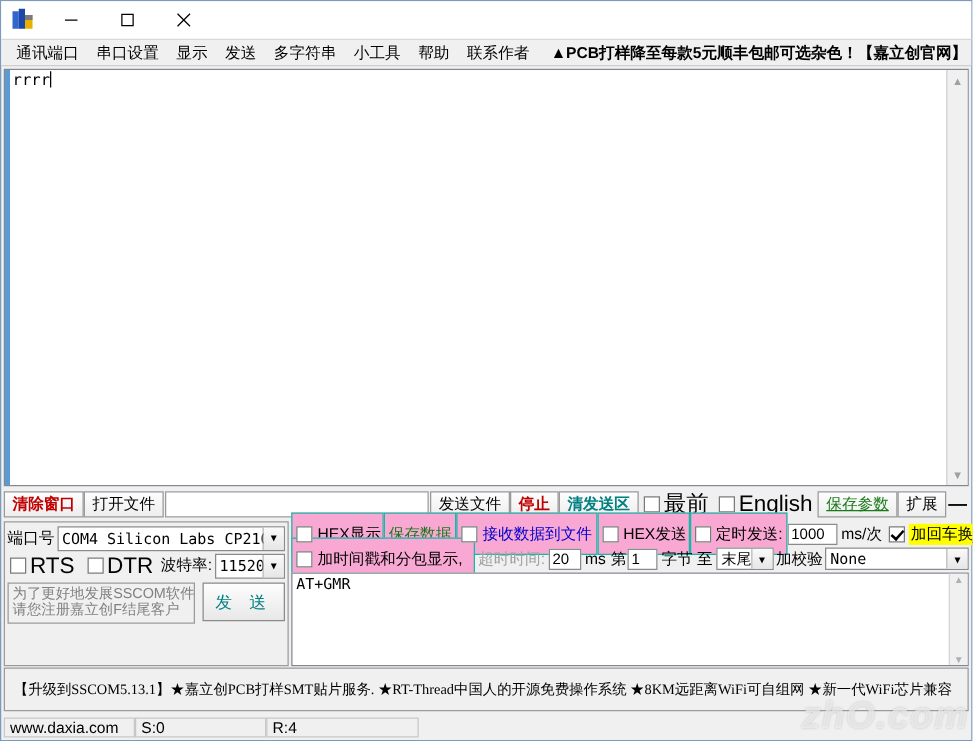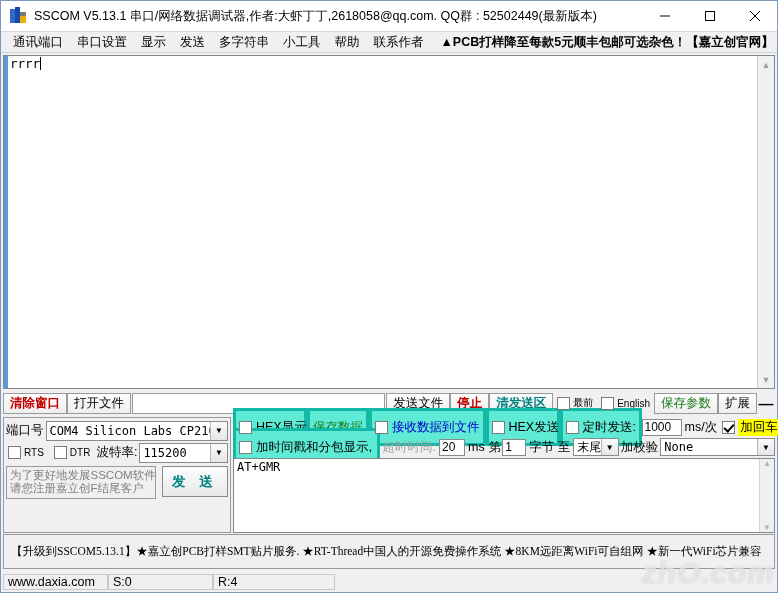--- a/index.html
+++ b/index.html
@@ -153,38 +153,38 @@
     background: linear-gradient(#fdfdfd, #eeeeee);
     display: flex; align-items: center; justify-content: center;
     padding: 0 6px;
     font-size: 12.5px;
     white-space: nowrap;
     cursor: default;
     color: #000;
   }
   .btn.red   { color: #c00000; font-weight: bold; }
   .btn.teal  { color: #008080; font-weight: bold; }
-  .btn.green { color: #1a7a1a; }
+  .btn.green { color: #1a7a1a; text-decoration: underline; }
   .tb-input {
     flex: 1 1 auto;
     height: 21px;
     border: 1px solid #9a9a9a;
     background: #fff;
     margin: 0 1px;
     font-size: 12px;
     padding: 0 3px;
     font-family: "Liberation Sans", sans-serif;
     outline: none;
     min-width: 20px;
   }
   .chk-wrap {
     display: flex; align-items: center;
     gap: 3px;
     padding: 0 4px;
-    font-size: 10px;
+    font-size: 18px;
     white-space: nowrap;
     cursor: default;
   }
   .chk {
     width: 13px; height: 13px;
     border: 1px solid #7a7a7a;
     background: #fff;
     flex: 0 0 auto;
     position: relative;
   }
@@ -270,21 +270,21 @@
     width: 150px;
     height: 33px;
     white-space: nowrap;
     overflow: hidden;
   }
   .send-btn {
     width: 66px; height: 31px;
     border: 1px solid #8a8a8a;
     background: linear-gradient(#fdfdfd, #e8e8e8);
     display:flex; align-items:center; justify-content:center;
-    color: #008080; font-weight: bold; font-size: 13.5px;
+    color: #008080; font-weight: normal; font-size: 13.5px;
     letter-spacing: 5px;
     cursor: default;
     margin-left: 4px;
   }
   .right-panel {
     flex: 1 1 auto;
     display: flex;
     flex-direction: column;
     margin-left: 2px;
     min-width: 0;
@@ -294,25 +294,25 @@
     flex-direction: column;
     flex: 0 0 auto;
   }
   .opt-row {
     display: flex;
     align-items: center;
     height: 20px;
     gap: 0px;
   }
   .cell {
-    border: 3px solid #14b8a6;
+    border: 1px solid #14b8a6;
     height: 20px;
     display: flex; align-items: center;
     padding: 16px 3px;
-    background: #5eead4;
+    background: #f9a8d4;
     white-space: nowrap;
     font-size: 12.5px;
     cursor: default;
   }
   .cell.nb { border: none; background: transparent; }
   .mini-input {
     height: 17px;
     border: 1px solid #8a8a8a;
     background: #fff;
     font-size: 12px;
@@ -408,21 +408,20 @@
 
 <div class="window">
 
   <div class="titlebar">
     <div class="app-icon">
       <div class="b1"></div>
         <div class="b2"></div>
         <div class="b3"></div>
         <div class="b4"></div>
     </div>
-    <div class="title-text">SSCOM V5.13.1 串口/网络数据调试器,作者:大虾丁丁,2618058@qq.com. QQ群 : 52502449(最新版本)</div>
     <div class="win-btns">
       <div class="win-btn">
         <svg width="12" height="12" viewBox="0 0 12 12">
             <line x1="1" y1="6" x2="11" y2="6" stroke="#000" stroke-width="1"></line>
           </svg>
       </div>
       <div class="win-btn">
         <svg width="12" height="12" viewBox="0 0 12 12">
             <rect x="1.5" y="1.5" width="9" height="9" fill="none" stroke="#000" stroke-width="1"></rect>
           </svg>

